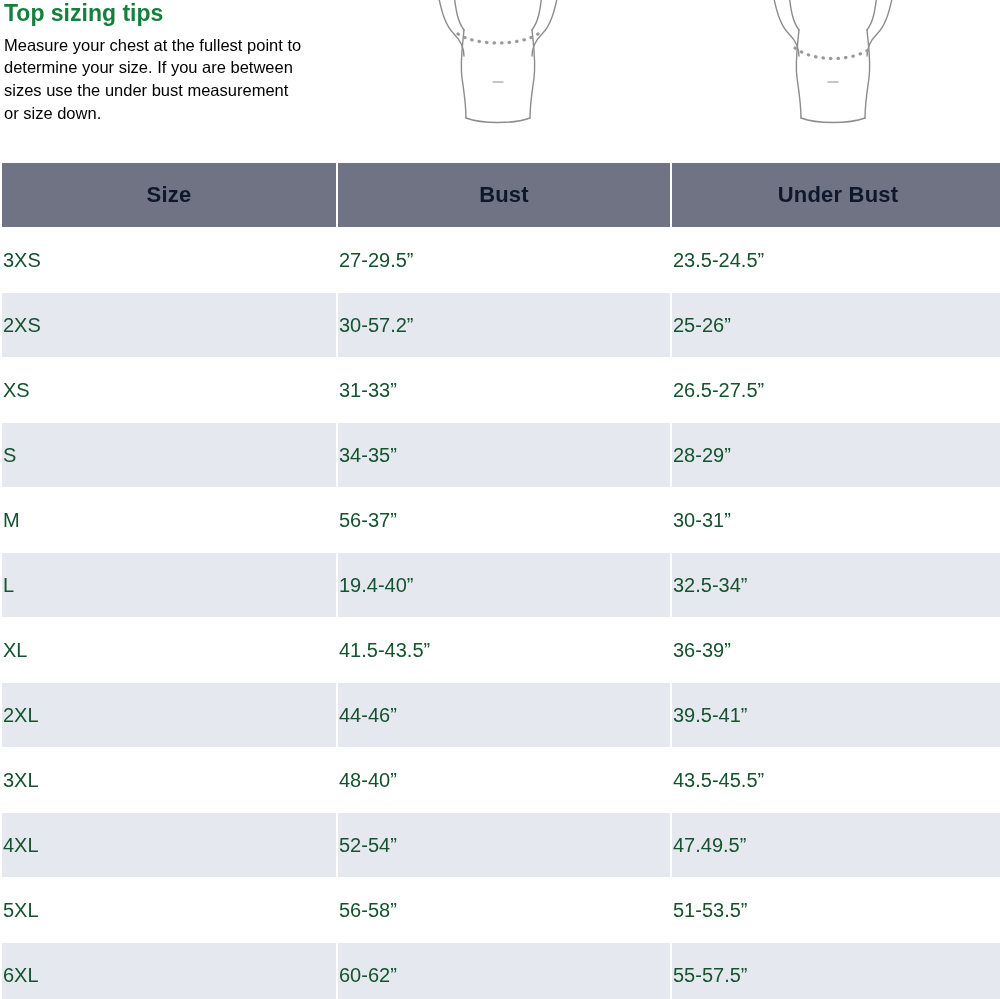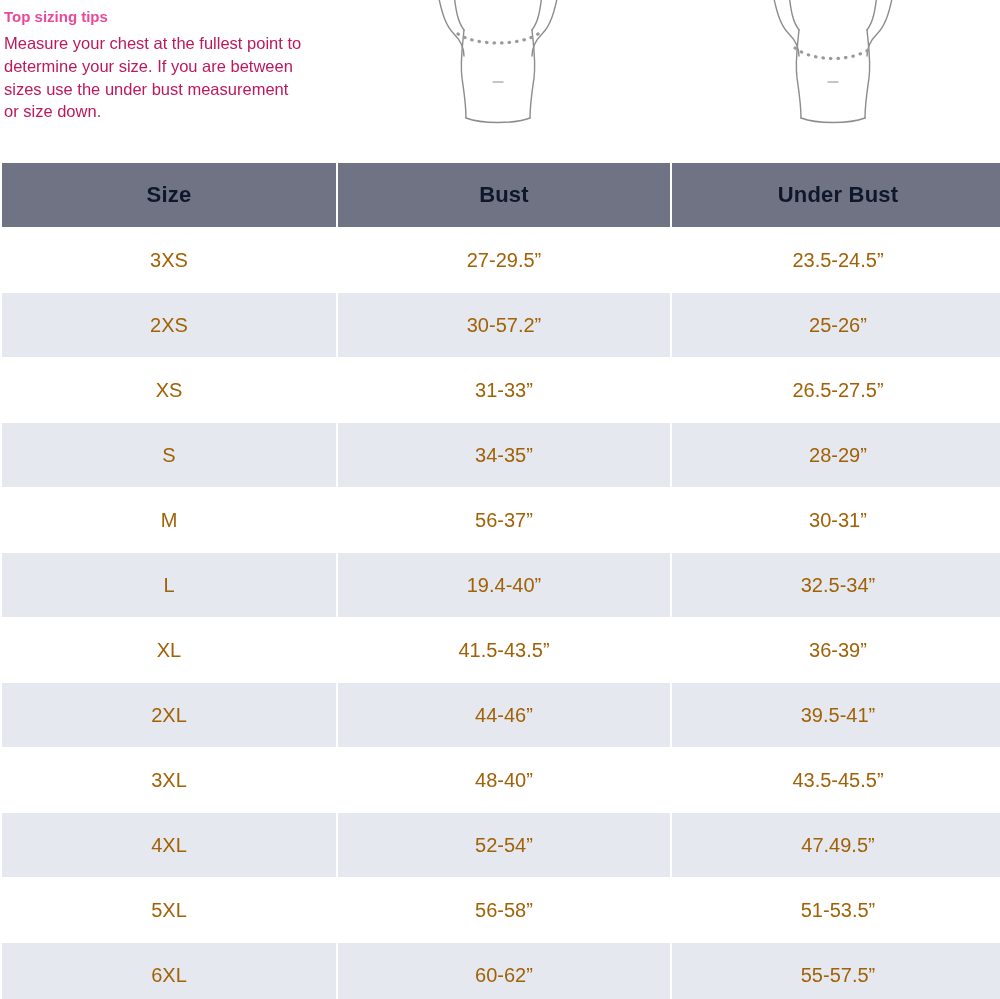--- a/index.html
+++ b/index.html
@@ -25,30 +25,30 @@
     display: flex;
     align-items: flex-start;
     height: 160px;
   }
   .tips {
     width: 330px;
     padding: 0 8px 0 4px;
     box-sizing: border-box;
   }
   .tips-title {
-    font-size: 15px;
+    font-size: 23px;
     font-weight: bold;
-    color: #ec4899;
-    margin: 8px 0 6px 0;
+    color: #15803d;
+    margin: 0 0 6px 0;
     line-height: 1.2;
   }
   .tips-body {
     font-size: 16.5px;
     line-height: 1.38;
-    color: #be185d;
+    color: #000000;
     margin: 0;
     max-width: 300px;
   }
 
   .figures {
     flex: 1;
     display: flex;
     justify-content: space-around;
     align-items: flex-start;
     padding-top: 0px;
@@ -76,24 +76,24 @@
     color: #0f172a;
     font-size: 22px;
     font-weight: bold;
     height: 62px;
     text-align: center;
     vertical-align: middle;
     letter-spacing: 0.2px;
   }
   .size-table td {
     height: 62px;
-    text-align: center;
+    text-align: left;
     vertical-align: middle;
     font-size: 20px;
-    color: #a16207;
+    color: #14532d;
     background: #ffffff;
   }
   .size-table tr.alt td {
     background: #e6e8ef;
   }
   .col-size  { width: 334px; }
   .col-chest { width: 332px; }
   .col-under { width: 332px; }
 </style>
 </head>

